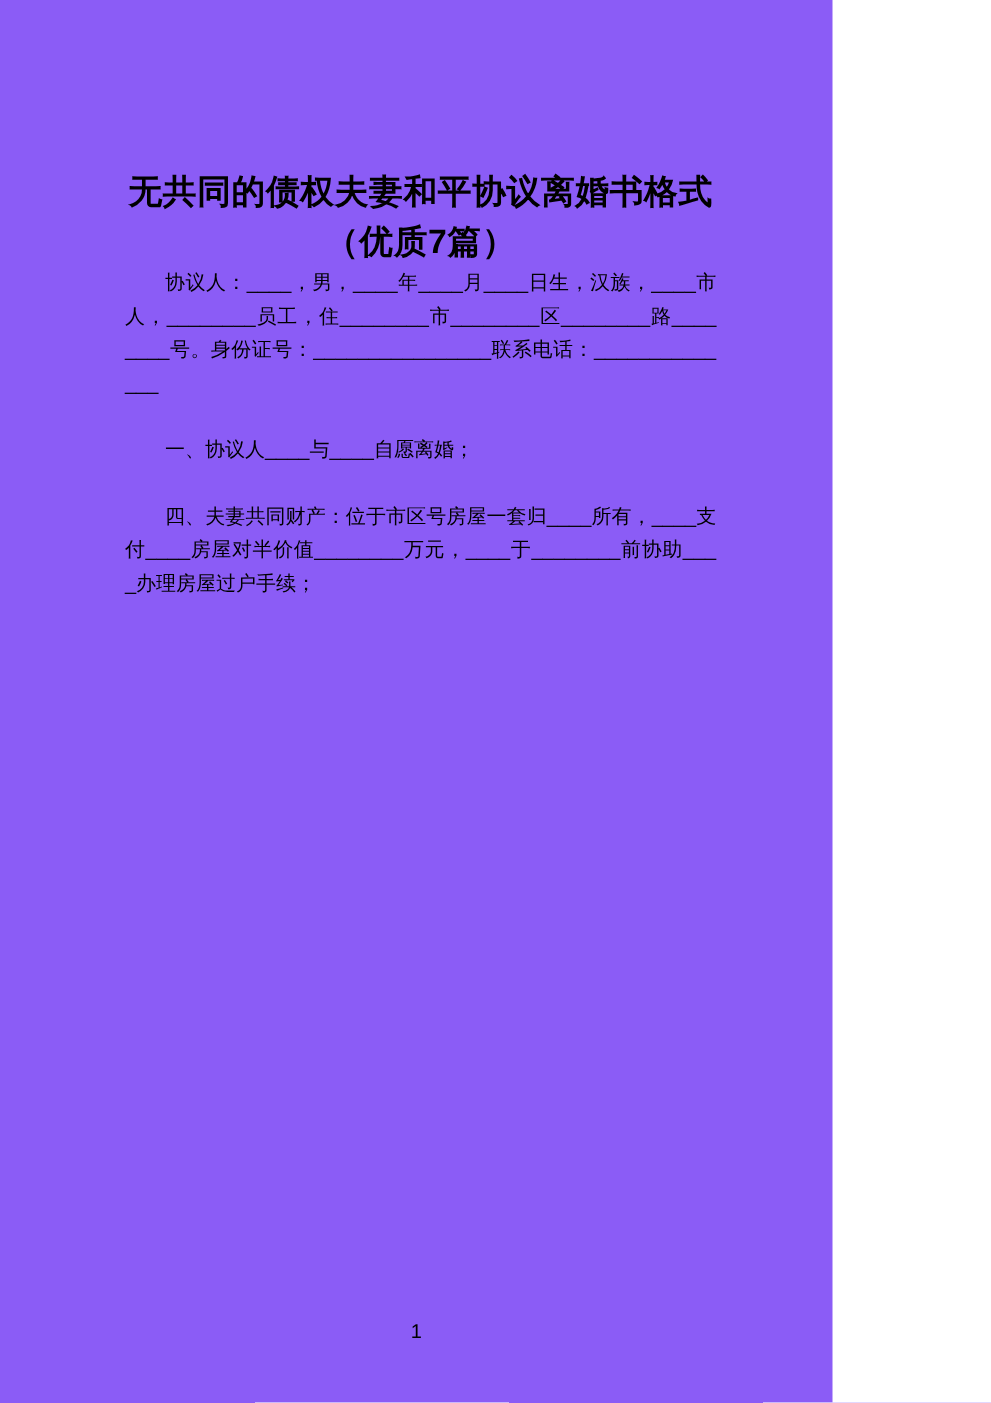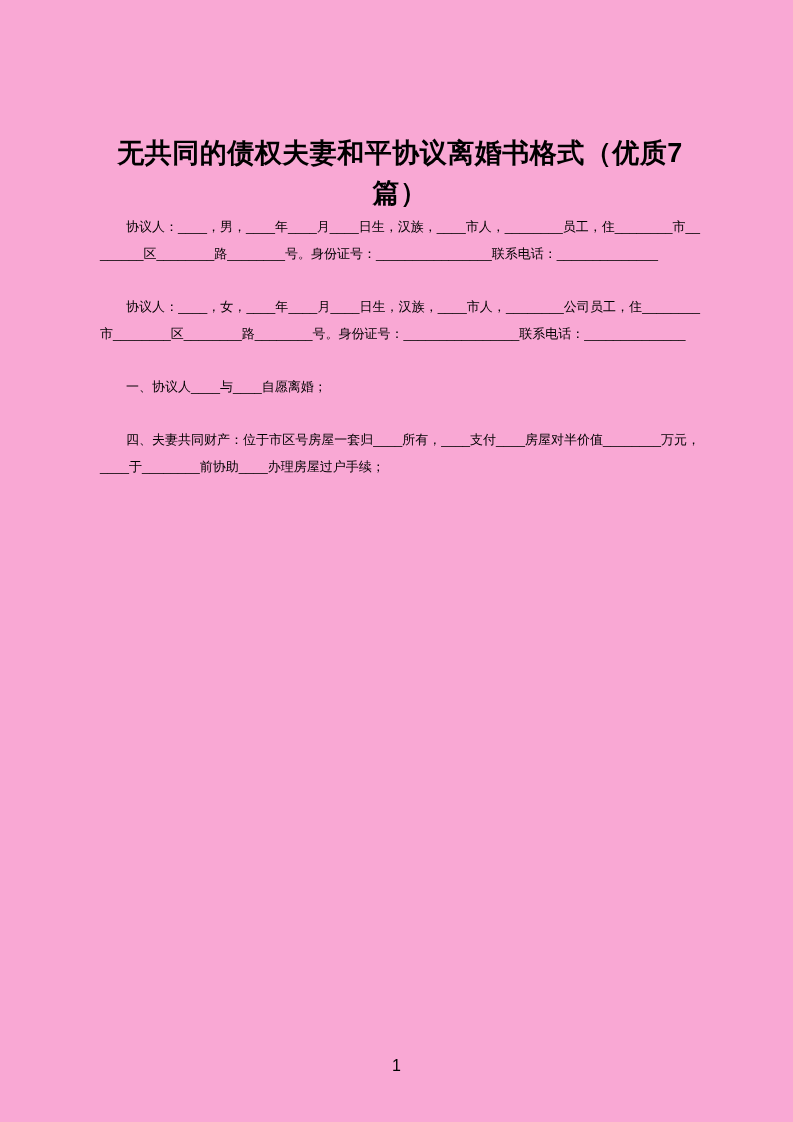--- a/index.html
+++ b/index.html
@@ -2,23 +2,23 @@
 <html><head>
 <meta charset="utf-8">
 <style>
   html, body {
     margin: 0;
     padding: 0;
     background: #ffffff;
   }
   .page {
     position: relative;
-    width: 793px;
+    width: 666px;
     height: 1122px;
-    background: #f9a8d4;
+    background: #8b5cf6;
     color: #000000;
     font-family: "Liberation Sans", "DejaVu Sans", sans-serif;
     box-sizing: border-box;
     padding: 133px 93px 11px 100px;
     overflow: hidden;
   }
   .doc-title {
     margin: 0;
     font-size: 27px;
     line-height: 40px;
@@ -28,21 +28,21 @@
   }
   .section-heading {
     margin: 116px 0 27px 0;
     font-size: 16px;
     line-height: 24px;
     font-weight: bold;
     text-indent: 2em;
   }
   .para {
     margin: 0 0 26px 0;
-    font-size: 13px;
+    font-size: 16px;
     line-height: 27px;
     text-align: justify;
     text-indent: 2em;
     word-break: break-all;
   }
   .page-number {
     position: absolute;
     left: 0;
     right: 0;
     bottom: 46px;
@@ -52,18 +52,17 @@
   }
 </style>
 </head>
 <body>
 
 <div class="page">
   <h1 class="doc-title">无共同的债权夫妻和平协议离婚书格式（优质7篇）</h1>
 
 
   <p class="para">协议人：____，男，____年____月____日生，汉族，____市人，________员工，住________市________区________路________号。身份证号：________________联系电话：______________</p>
-  <p class="para">协议人：____，女，____年____月____日生，汉族，____市人，________公司员工，住________市________区________路________号。身份证号：________________联系电话：______________</p>
   <p class="para">一、协议人____与____自愿离婚；</p>
   <p class="para">四、夫妻共同财产：位于市区号房屋一套归____所有，____支付____房屋对半价值________万元，____于________前协助____办理房屋过户手续；</p>
 
   <div class="page-number">1</div>
 </div>
 
 </body></html>

